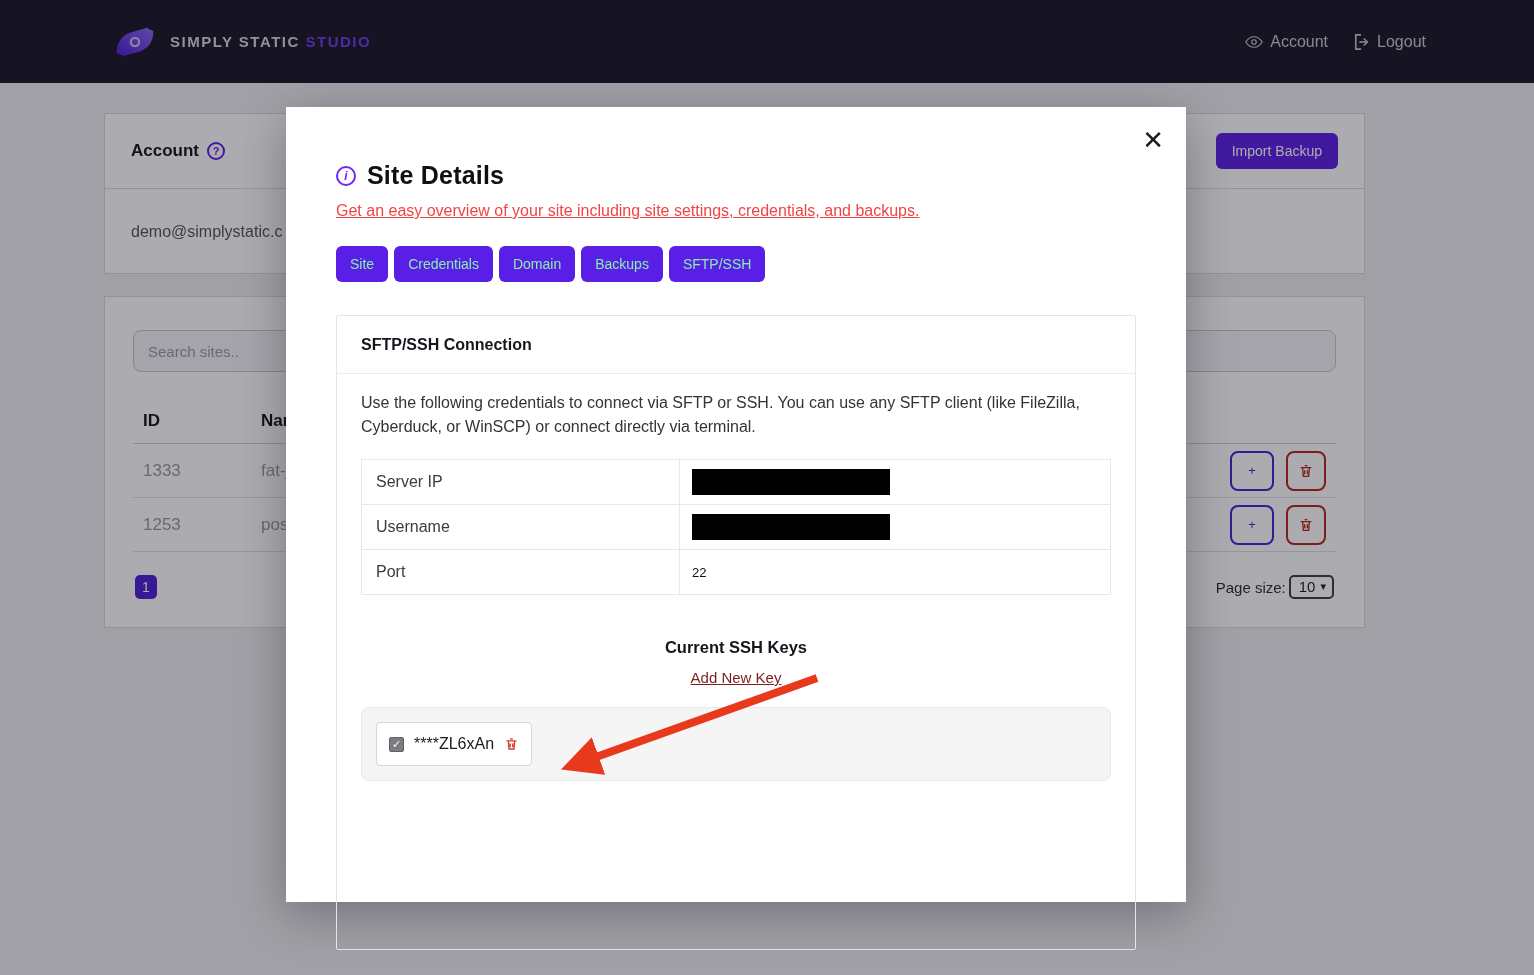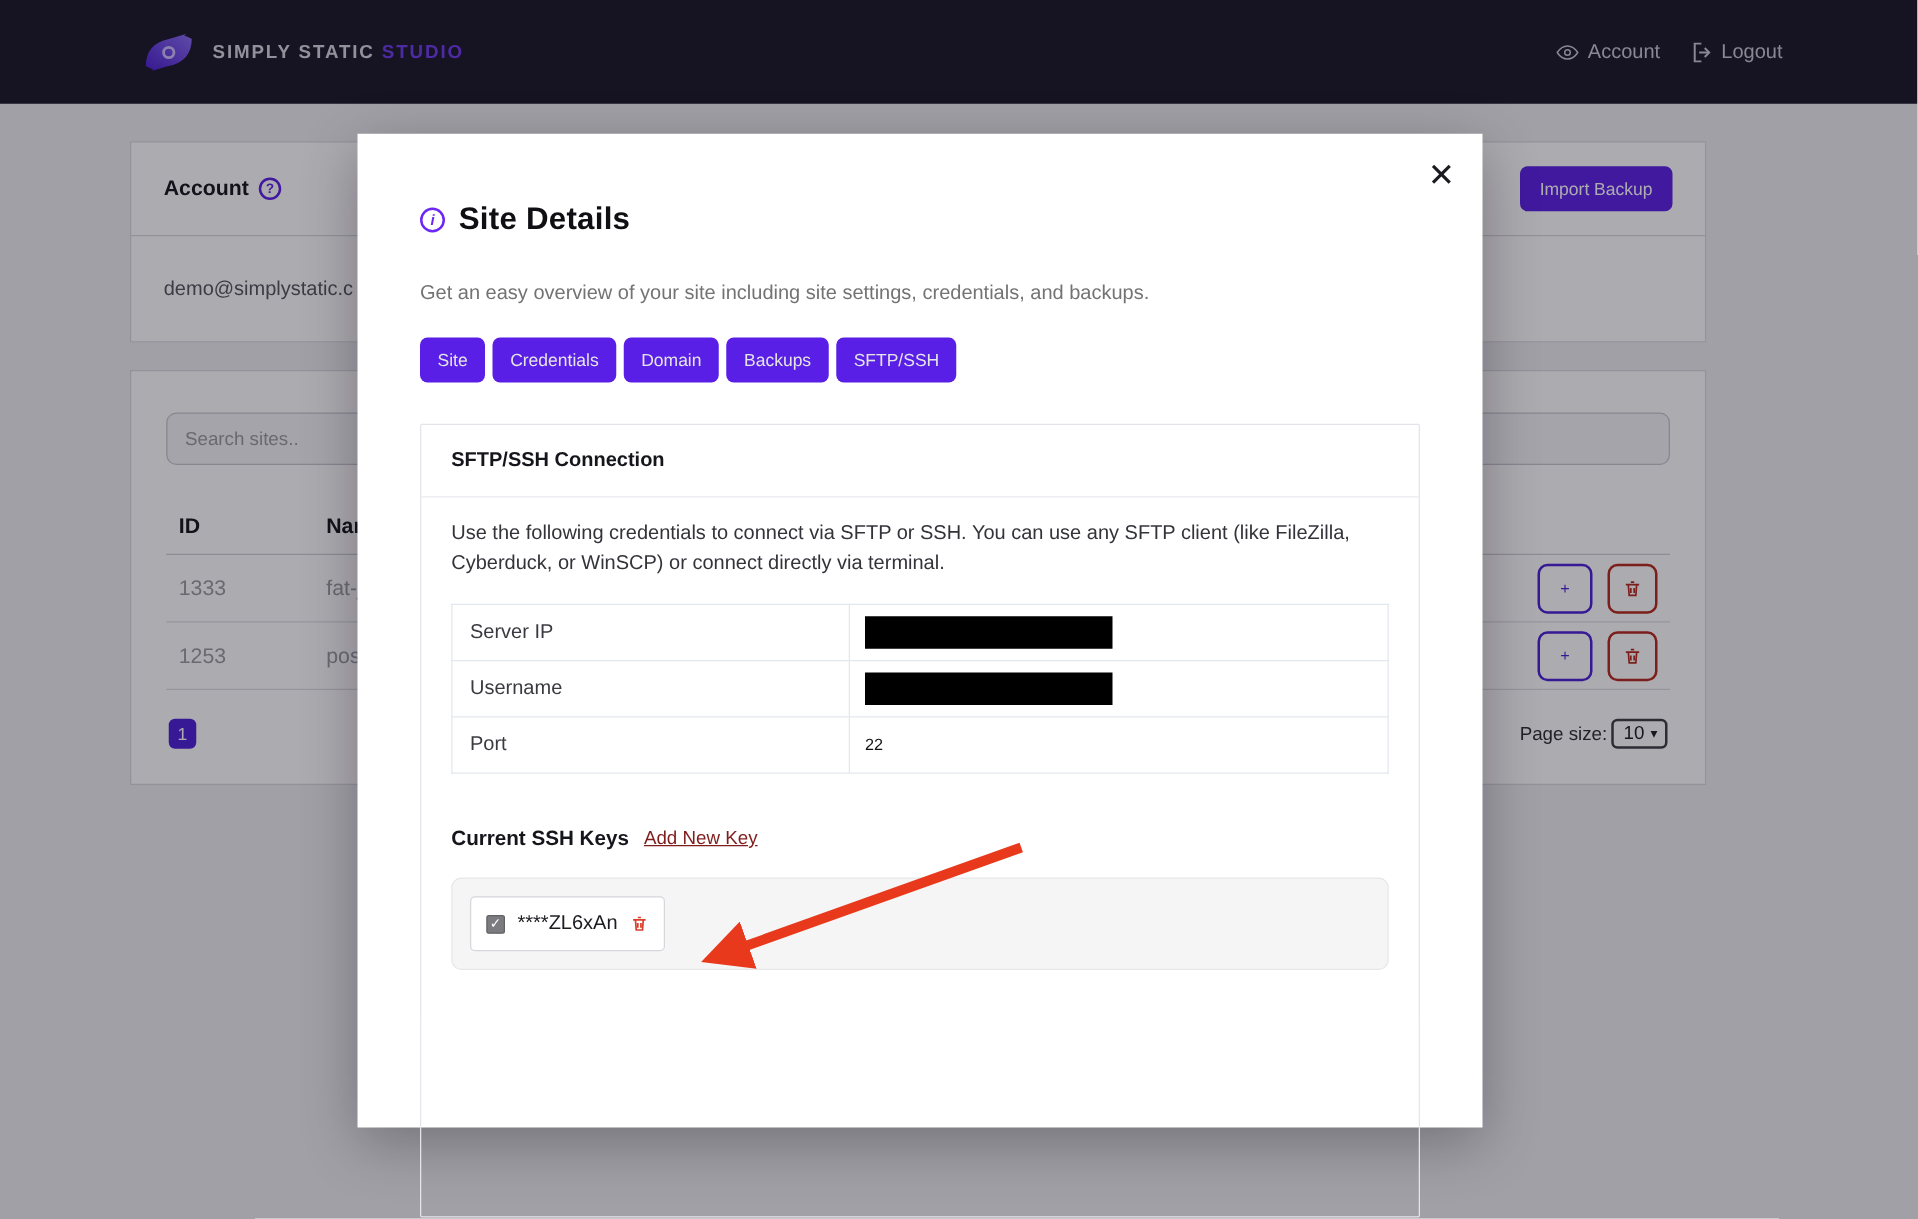--- a/index.html
+++ b/index.html
@@ -49,36 +49,36 @@
   
   .overlay { position:absolute; inset:0; background:rgba(16,13,27,0.35); z-index:40; }
 
   
   .modal { position:absolute; left:286px; top:107px; width:900px; height:795px; background:#ffffff; z-index:50; box-shadow:0 12px 44px rgba(10,8,20,.30); }
   .modal-close { position:absolute; top:20px; right:22px; font-size:26px; font-weight:300; color:#1a1a1f; line-height:1; cursor:pointer; }
   .modal-body { padding:54px 50px 0 50px; }
   .modal-title-row { display:flex; align-items:center; gap:11px; }
   .info-icon { width:20px; height:20px; border:2px solid #6d28f5; border-radius:50%; color:#6d28f5; font-size:12px; font-weight:bold; font-style:italic; display:flex; align-items:center; justify-content:center; flex:0 0 auto; }
   .modal-title { font-size:25px; font-weight:800; color:#0f0f14; letter-spacing:.2px; }
-  .modal-desc { margin-top:36px; font-size:16px; color:#737373; }
+  .modal-desc { margin-top:12px; font-size:16px; color:#ef4444;text-decoration:underline; }
   .tabs { margin-top:26px; display:flex; gap:6px; }
-  .tab-btn { background:#5a1fe6; color:#e5e5e5; border:none; border-radius:6px; padding:10px 14px; font-size:14px; cursor:pointer; font-family:inherit; }
+  .tab-btn { background:#5a1fe6; color:#86efac; border:none; border-radius:6px; padding:10px 14px; font-size:14px; cursor:pointer; font-family:inherit; }
 
   .conn-card { margin-top:33px; border:1px solid #e4e4ea; border-radius:2px; height:635px; }
   .conn-head { height:58px; display:flex; align-items:center; padding:0 24px; border-bottom:1px solid #eaeaef; font-size:16px; font-weight:bold; color:#15151c; }
   .conn-body { padding:0 24px; }
   .conn-h4 { margin-top:40px; font-size:16px; font-weight:bold; color:#15151c; }
   .conn-p { margin-top:17px; font-size:16px; line-height:1.5; color:#33333a; max-width:745px; }
   .cred-table { margin-top:20px; width:100%; border:1px solid #e3e7ee; border-collapse:collapse; }
   .cred-table td { border:1px solid #e3e7ee; height:45px; font-size:16px; color:#3a3a40; }
   .cred-label { width:318px; padding-left:14px; }
   .cred-value { padding-left:12px; }
   .redacted { width:198px; height:26px; background:#000; }
   .port-value { font-size:13px; color:#111; }
-  .keys-row { margin-top:43px; display:flex; align-items:flex-start; gap:12px; }
+  .keys-row { margin-top:43px; display:flex; align-items:center; gap:12px;flex-direction:column; }
   .keys-title { font-size:16.5px; font-weight:bold; color:#15151c; }
   .add-key-link { font-size:15px; color:#7f1d1d; text-decoration:underline; cursor:pointer; }
   .keys-panel { margin-top:21px; height:74px; background:#f5f5f6; border:1px solid #e7e7ea; border-radius:8px; display:flex; align-items:center; padding-left:14px; }
   .key-chip { background:#fff; border:1px solid #d6d6db; border-radius:4px; height:44px; display:flex; align-items:center; padding:0 12px; gap:10px; }
   .checkbox { width:15px; height:15px; background:#7c7c80; border:1px solid #616165; border-radius:2px; color:#fff; font-size:11px; line-height:1; display:flex; align-items:center; justify-content:center; cursor:pointer; }
   .key-label { font-size:16px; color:#1c1c22; }
   .key-trash { color:#d8402e; display:flex; cursor:pointer; }
   .arrow-svg { position:absolute; inset:0; pointer-events:none; z-index:5; }
 </style>
 </head>

